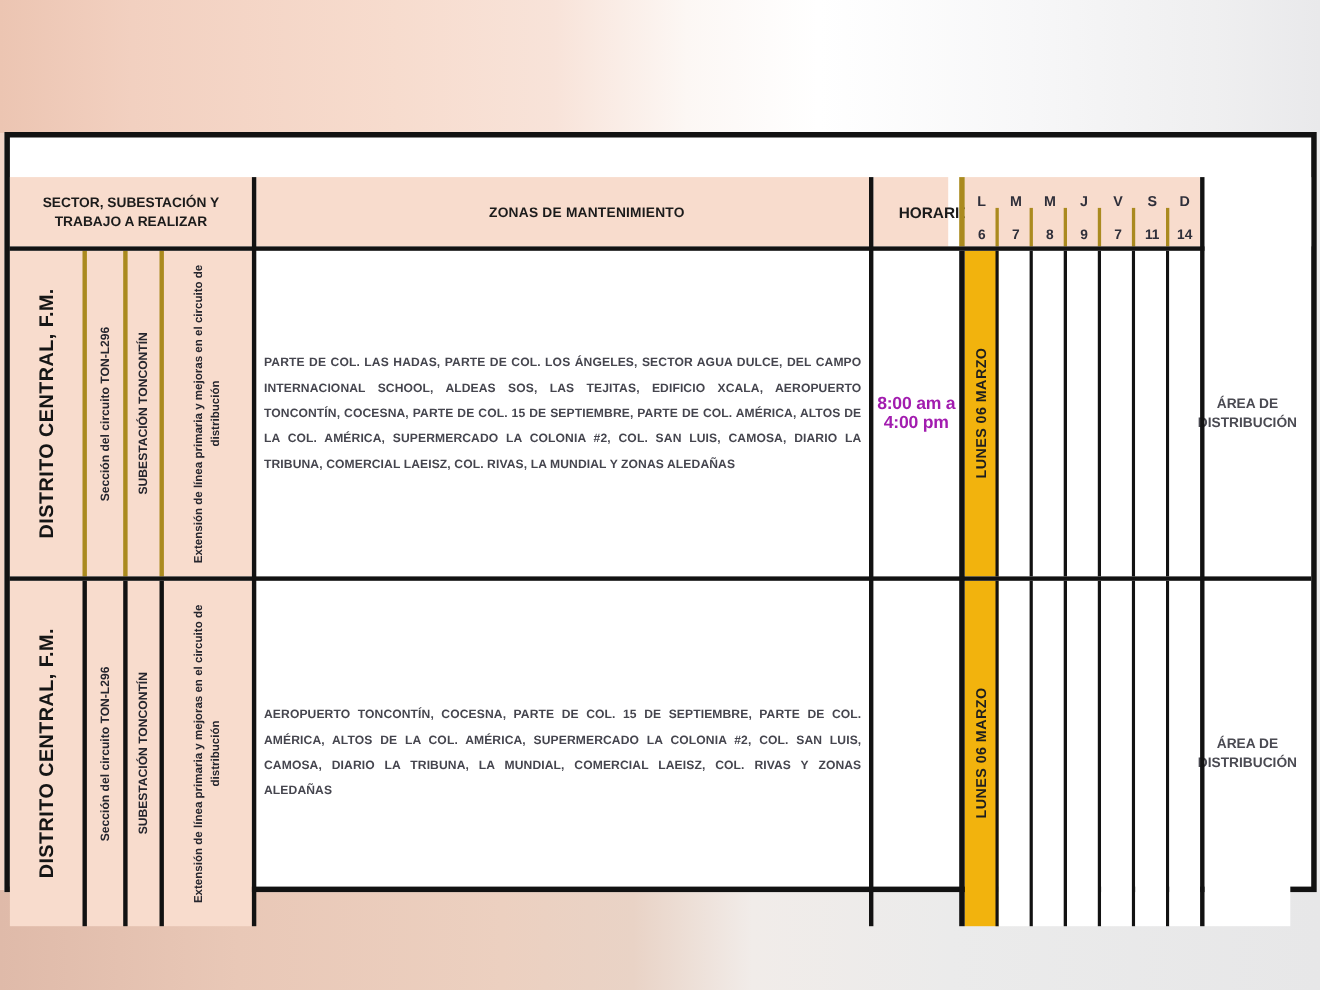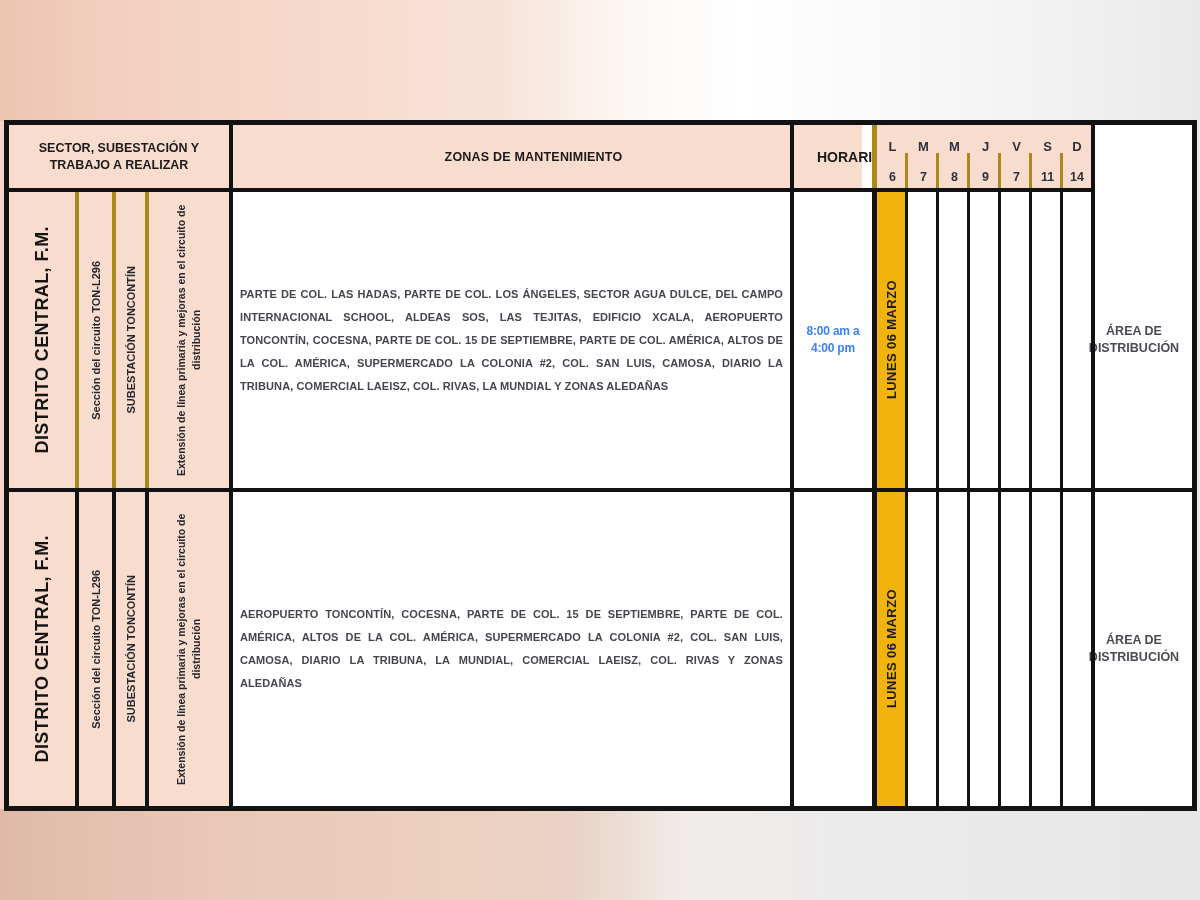--- a/index.html
+++ b/index.html
@@ -17,21 +17,21 @@
   .bg-band{position:absolute;left:0;width:1200px;}
   .bg-top{top:0;height:121px;
     background:linear-gradient(90deg,#ecc5b2 0%,#f2d0c0 10%,#f7dcce 30%,#f8e3d9 42%,#fcf7f4 52%,#ffffff 62%,#f7f7f8 78%,#efeff0 92%,#e9e9eb 100%);}
   .bg-bottom{top:809px;height:91px;
     background:linear-gradient(90deg,#dfbaa9 0%,#e9c8b7 18%,#ecd0c0 38%,#e9d3c6 48%,#f1ece9 57%,#ebebeb 72%,#e7e7e8 100%);}
   .bg-side-left{position:absolute;left:0;top:121px;width:5px;height:688px;background:#f3d6c8;}
   .bg-side-right{position:absolute;left:1196px;top:121px;width:4px;height:688px;background:#ededee;}
 
   .sched-table{position:absolute;left:4px;top:120px;width:1193px;height:691px;
     border:5px solid var(--border);background:#ffffff;}
-  .tinner{position:absolute;inset:0;}
+  .tinner{position:absolute;inset:0;margin-top:36px;}
 
   
   .vb{position:absolute;top:0;height:681px;background:var(--border);}
   .vb-a{left:220px;width:4px;}
   .vb-b{left:781px;width:4px;}
   .vb-c{left:1082px;width:4px;}
   .vb-d-body{left:863px;top:67px;width:5px;height:614px;}
   .goldbar-head{position:absolute;left:863px;top:0;width:5px;height:63px;background:var(--gold);}
 
   
@@ -73,21 +73,21 @@
   .t-seccion{font-size:11px;color:#26262e;}
   .t-subest{font-size:11px;color:#26262e;}
   .t-trabajo{font-size:10.5px;line-height:15px;color:#26262e;max-height:100%;}
 
   
   .zonas-cell{position:absolute;left:224px;top:0;width:557px;height:100%;display:flex;align-items:center;}
   .zonas-text{width:100%;padding:4px 7px;font-size:11px;line-height:23px;font-weight:700;color:var(--text-dark);text-align:justify;letter-spacing:.1px;}
 
   
   .horario-cell{position:absolute;left:785px;top:0;width:78px;height:100%;display:flex;align-items:center;justify-content:center;}
-  .horario-text{font-size:12px;line-height:17px;font-weight:700;color:#3b82f6;text-align:center;letter-spacing:-.2px;padding:0 2px;}
+  .horario-text{font-size:16px;line-height:17px;font-weight:700;color:#a21caf;text-align:center;letter-spacing:-.2px;padding:0 2px;}
 
   
   .dstrip{position:absolute;left:868px;top:0;width:214px;height:100%;display:flex;}
   .dcol{width:31px;height:100%;border-right:3px solid var(--border);background:#ffffff;}
   .dcol:last-child{width:28px;border-right:none;}
   .dcol.yellow{background:var(--yellow);display:flex;align-items:center;justify-content:center;}
   .t-dia{font-size:13px;letter-spacing:.4px;color:#1e1e1e;white-space:nowrap;}
 
   
   .area-cell{position:absolute;left:1086px;top:0;width:78px;height:100%;display:flex;align-items:center;justify-content:center;background:#ffffff;}

